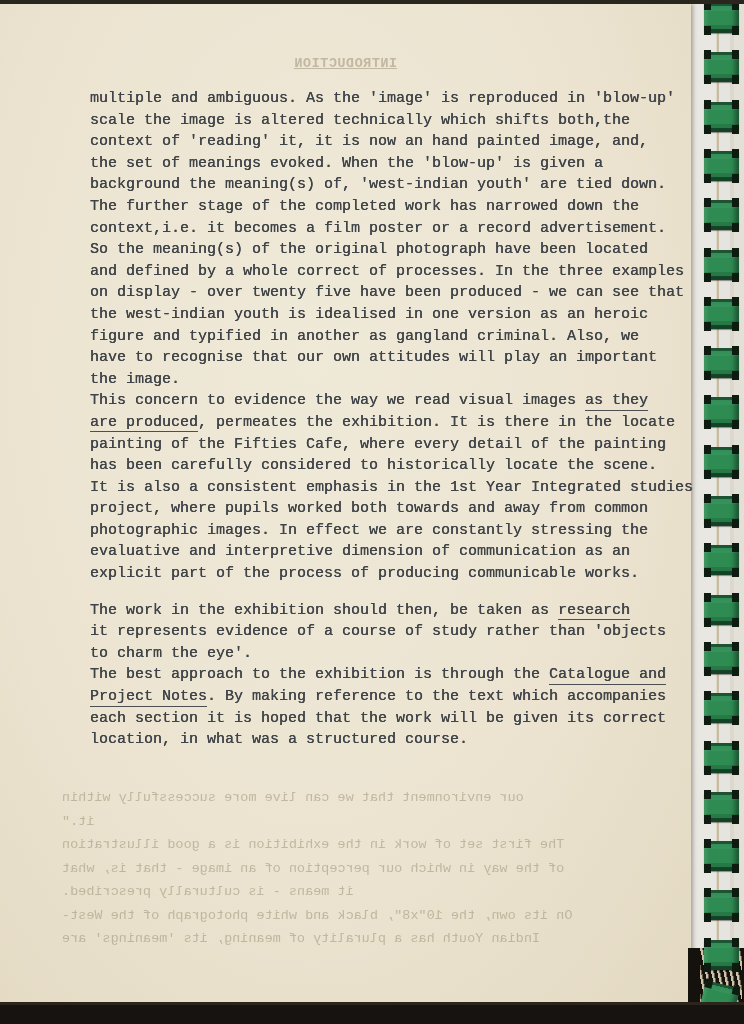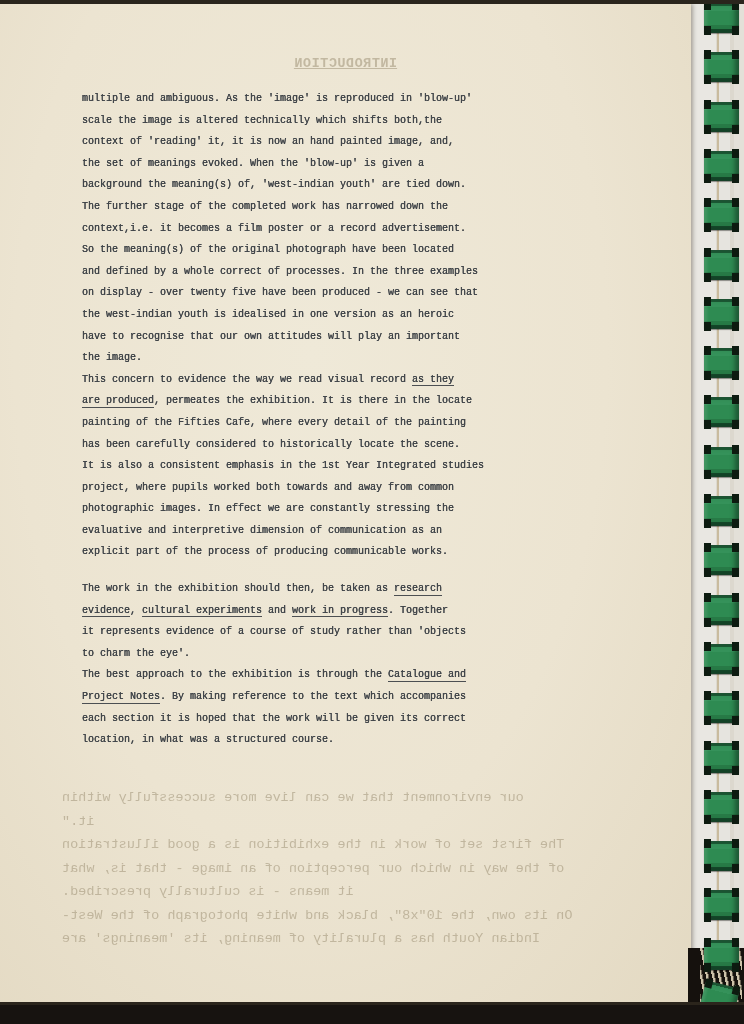--- a/index.html
+++ b/index.html
@@ -11,22 +11,22 @@
     background:linear-gradient(90deg,#e9e7e2 0 30px,#ddd9cf 30px 33px,#e6e4df 33px 44px,#dcd8ce 44px 48px,#e3e0d8 48px 100%);}
   .backing::before{content:"";position:absolute;left:31px;top:0;bottom:0;width:2px;
     background:#c9bb9e;}
 
   
   .page{position:absolute;left:0;top:4px;width:691px;height:999px;
     background:radial-gradient(ellipse at 45% 35%,#efe9d8 0%,var(--paper,#ece4d1) 55%,#e3d9c2 100%);
     box-shadow:2px 0 4px rgba(40,30,15,.35);}
 
   
-  .text-block{position:absolute;left:82px;top:84px;color:var(--ink,#3f4449);
-    font-size:10px;line-height:21.6px;}
+  .text-block{position:absolute;left:90px;top:84px;color:var(--ink,#3f4449);
+    font-size:15px;line-height:21.6px;}
   .tline{white-space:pre;text-shadow:0 0 .5px rgba(48,52,58,.85),.3px .3px 0 rgba(60,62,66,.35);}
   .tline.blank{height:15px;}
   .tline .u{border-bottom:1.5px solid rgba(58,62,68,.9);padding-bottom:.5px;}
 
   
   .bleed-header{position:absolute;left:0;top:52px;width:691px;text-align:center;
     transform:scaleX(-1);font-size:13.5px;font-weight:bold;letter-spacing:.5px;
     color:var(--bleed,rgba(158,146,118,.55));text-decoration:underline;filter:blur(.6px);}
   .bleed-bottom{position:absolute;left:62px;top:782px;width:600px;text-align:right;
     transform:scaleX(-1);font-size:13.5px;line-height:23.5px;
@@ -66,34 +66,34 @@
         <div class="tline"><span>scale the image is altered technically which shifts both,the</span></div>
         <div class="tline"><span>context of 'reading' it, it is now an hand painted image, and,</span></div>
         <div class="tline"><span>the set of meanings evoked. When the 'blow-up' is given a</span></div>
         <div class="tline"><span>background the meaning(s) of, 'west-indian youth' are tied down.</span></div>
         <div class="tline"><span>The further stage of the completed work has narrowed down the</span></div>
         <div class="tline"><span>context,i.e. it becomes a film poster or a record advertisement.</span></div>
         <div class="tline"><span>So the meaning(s) of the original photograph have been located</span></div>
         <div class="tline"><span>and defined by a whole correct of processes. In the three examples</span></div>
         <div class="tline"><span>on display - over twenty five have been produced - we can see that</span></div>
         <div class="tline"><span>the west-indian youth is idealised in one version as an heroic</span></div>
+        <div class="tline"><span>figure and typified in another as gangland criminal. Also, we</span></div>
         <div class="tline"><span>have to recognise that our own attitudes will play an important</span></div>
         <div class="tline"><span>the image.</span></div>
-        <div class="tline"><span>This concern to evidence the way we read visual record </span><span class="u">as they</span></div>
+        <div class="tline"><span>This concern to evidence the way we read visual images </span><span class="u">as they</span></div>
         <div class="tline"><span class="u">are produced</span><span>, permeates the exhibition. It is there in the locate</span></div>
         <div class="tline"><span>painting of the Fifties Cafe, where every detail of the painting</span></div>
         <div class="tline"><span>has been carefully considered to historically locate the scene.</span></div>
         <div class="tline"><span>It is also a consistent emphasis in the 1st Year Integrated studies</span></div>
         <div class="tline"><span>project, where pupils worked both towards and away from common</span></div>
         <div class="tline"><span>photographic images. In effect we are constantly stressing the</span></div>
         <div class="tline"><span>evaluative and interpretive dimension of communication as an</span></div>
         <div class="tline"><span>explicit part of the process of producing communicable works.</span></div>
         <div class="tline blank"></div>
         <div class="tline"><span>The work in the exhibition should then, be taken as </span><span class="u">research</span></div>
-        <div class="tline"><span class="u">evidence</span><span>, </span><span class="u">cultural experiments</span><span> and </span><span class="u">work in progress</span><span>. Together</span></div>
         <div class="tline"><span>it represents evidence of a course of study rather than 'objects</span></div>
         <div class="tline"><span>to charm the eye'.</span></div>
         <div class="tline"><span>The best approach to the exhibition is through the </span><span class="u">Catalogue and</span></div>
         <div class="tline"><span class="u">Project Notes</span><span>. By making reference to the text which accompanies</span></div>
         <div class="tline"><span>each section it is hoped that the work will be given its correct</span></div>
         <div class="tline"><span>location, in what was a structured course.</span></div>
       </div>
 
     <div class="bleed-bottom" id="bleed-bottom">
         <div class="bline">our environment that we can live more successfully within</div>

